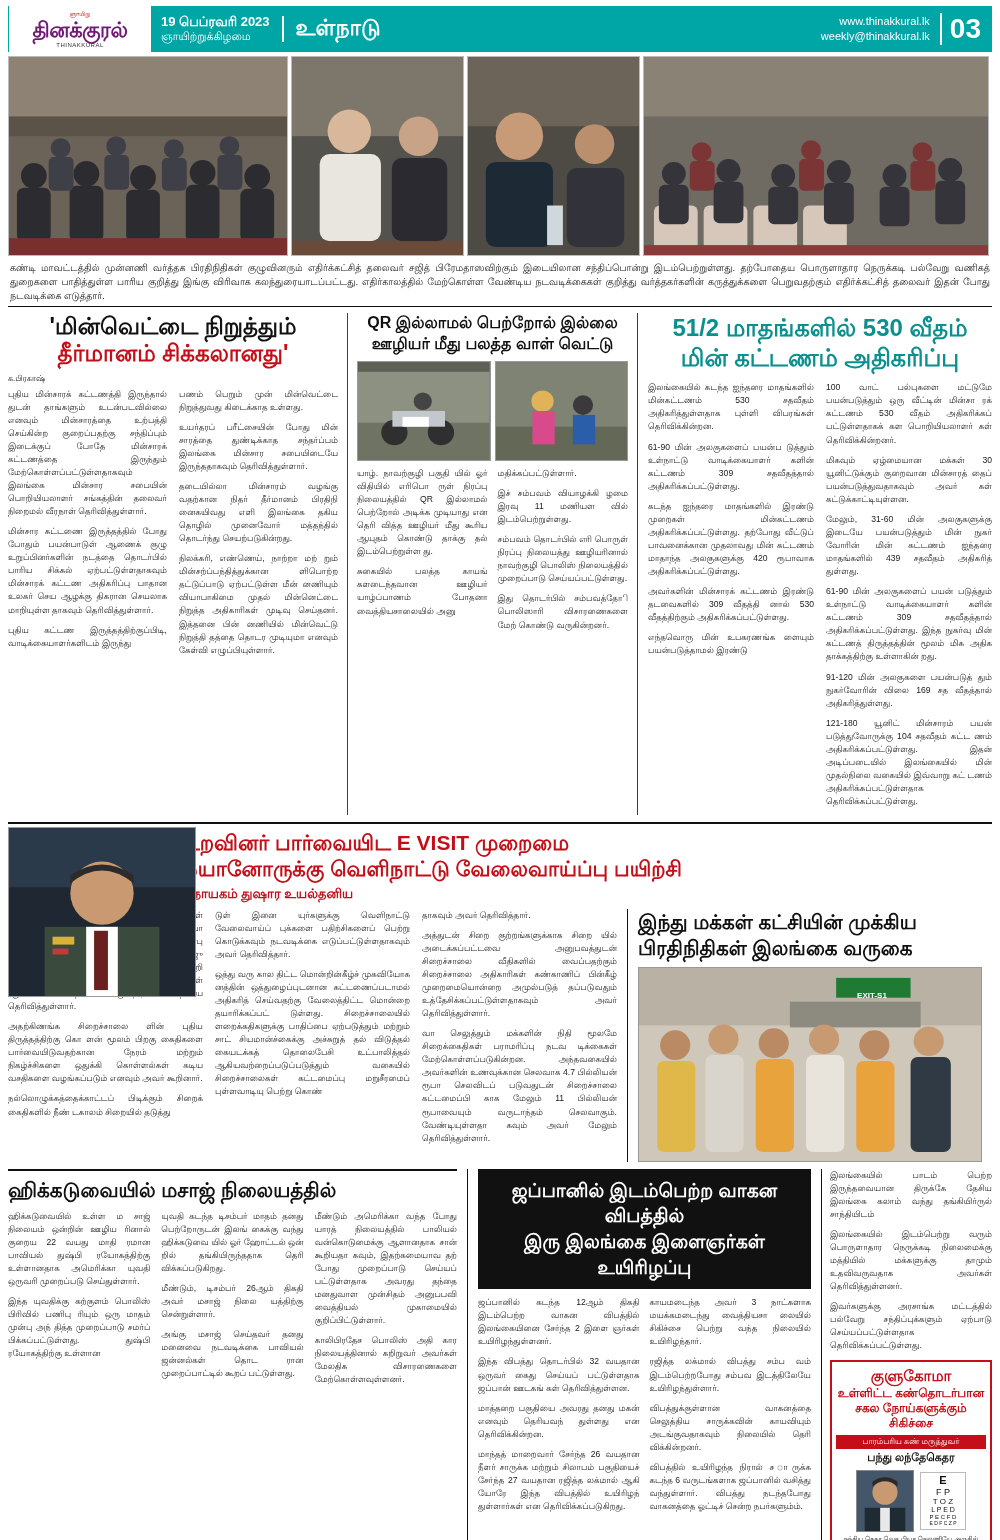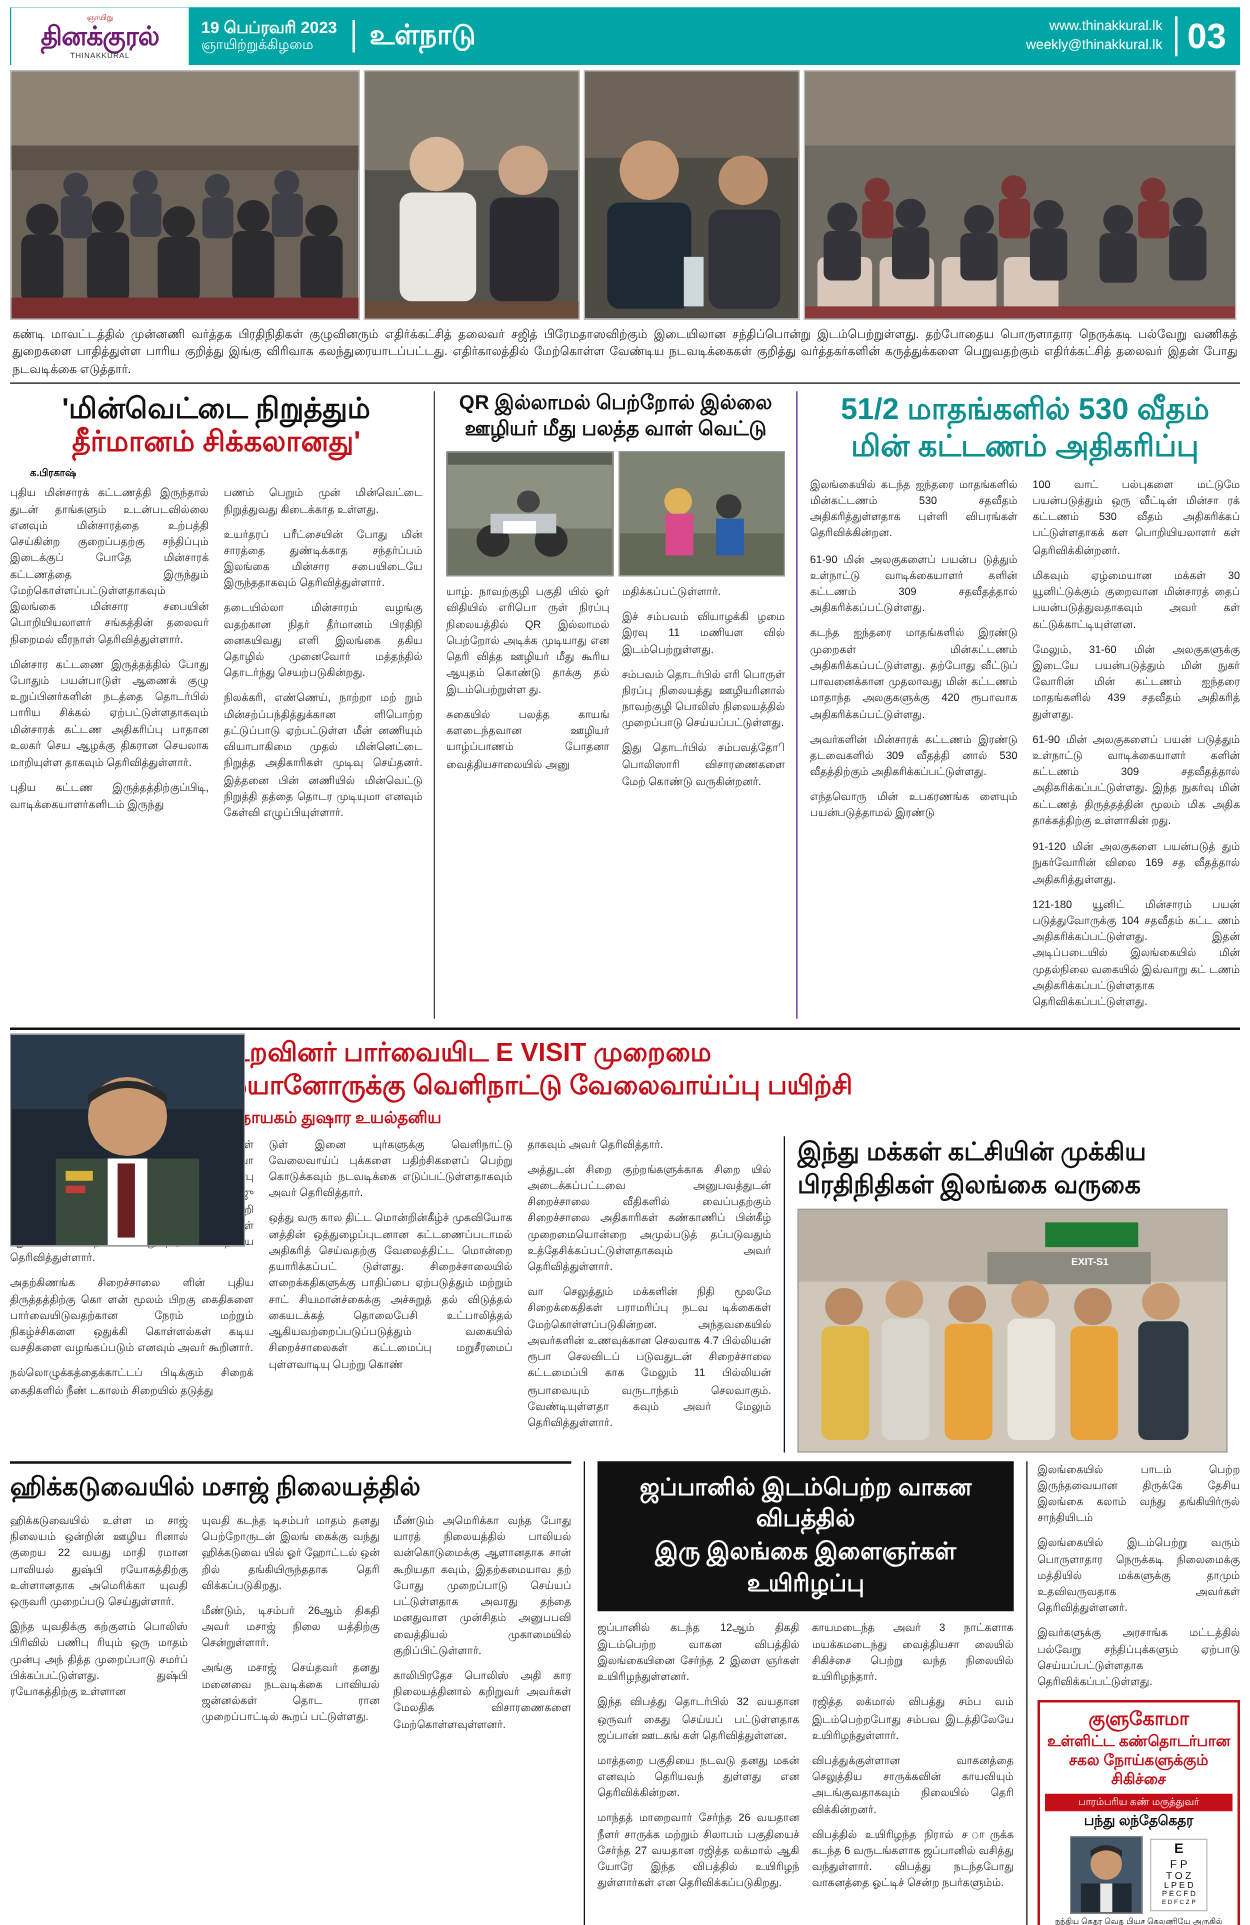--- a/index.html
+++ b/index.html
@@ -54,21 +54,21 @@
   
   .row1 { display:flex; margin-top:6px; }
   .r1a { width:340px; padding-right:9px; border-right:1px solid #404040; }
   .r1b { width:290px; padding:0 9px; border-right:1px solid #4c1d95; }
   .r1c { width:calc(1000px - 16px - 340px - 290px); padding-left:10px; }
 
   .head-quote { font-size:23px; font-weight:bold; line-height:1.18; color:#111; text-align:center; }
   .head-quote .red { color:#c40f18; display:block; }
   .head-blue { font-size:16px; font-weight:bold; line-height:1.3; color:#111; text-align:center; }
   .head-teal { font-size:24px; font-weight:bold; line-height:1.25; color:#0b8f8f; text-align:center; }
-  .byline { font-size:8px; font-weight:bold; margin:6px 0 4px 16px; }
+  .byline { font-size:8px; font-weight:normal; margin:6px 0 4px 0; }
   .cctv-row { display:flex; gap:4px; margin:6px 0 6px 0; }
   .cctv { height:100px; flex:1; position:relative; overflow:hidden; border:1px solid #999; background:#6d7b6a; }
 
   
   .block-dark { margin-top:7px; padding-top:6px; border-top:2px solid #111; }
   .head-red { font-size:21px; font-weight:bold; color:#c40f18; line-height:1.25; }
   .sub-red { font-size:13px; font-weight:bold; color:#c40f18; margin-top:3px; }
   .row2 { display:flex; margin-top:6px; }
   .r2left { width:620px; padding-right:10px; border-right:1px solid #111; }
   .r2right { width:354px; padding-left:10px; }
@@ -359,21 +359,21 @@
             <circle cx="134" cy="76" r="15" fill="#b98a63"></circle>
               <rect x="116" y="92" width="38" height="94" rx="7" fill="#e8a33c"></rect>
             <circle cx="184" cy="72" r="15" fill="#c89a72"></circle>
               <rect x="166" y="88" width="38" height="98" rx="7" fill="#e8e4dc"></rect>
             <circle cx="234" cy="78" r="15" fill="#b98a63"></circle>
               <rect x="216" y="94" width="38" height="92" rx="7" fill="#e8a33c"></rect>
             <circle cx="288" cy="74" r="15" fill="#c89a72"></circle>
               <rect x="270" y="90" width="40" height="96" rx="7" fill="#2f3a44"></rect>
           </g>
         </svg>
-        <div style="position:absolute; left:196px; top:24px; width:74px; height:36px; color:#fff; font-size:8px; font-weight:bold; display:flex; align-items:center; justify-content:center;">EXIT-S1</div>
+        <div style="position:absolute; left:196px; top:10px; width:74px; height:36px; color:#fff; font-size:8px; font-weight:bold; display:flex; align-items:center; justify-content:center;">EXIT-S1</div>
       </div>
     </div>
   </div>
 
   <div class="row3">
 
     <div class="r3left">
       <div style="border-top:2px solid #111; padding-top:6px;">
         <div class="head-black">ஹிக்கடுவையில் மசாஜ் நிலையத்தில்</div>
       </div>
@@ -396,21 +396,21 @@
 
     <div class="r3mid">
       <div class="banner-black" style="margin-top:0;">
         <div>ஜப்பானில் இடம்பெற்ற வாகன விபத்தில்</div>
         <div>இரு இலங்கை இளைஞர்கள் உயிரிழப்பு</div>
       </div>
       <div style="display:flex; gap:10px; margin-top:7px;">
         <div class="tcol" style="flex:1;">
           <p>ஜப்பானில் கடந்த 12ஆம் திகதி இடம்பெற்ற வாகன விபத்தில் இலங்கையினை சேர்ந்த 2 இளை ஞர்கள் உயிரிழந்துள்ளனர்.</p>
           <p>இந்த விபத்து தொடர்பில் 32 வயதான ஒருவர் கைது செய்யப் பட்டுள்ளதாக ஜப்பான் ஊடகங் கள் தெரிவித்துள்ளன.</p>
-          <p>மாத்தறை பகுதியை நடவடு தனது மகன் எனவும் தெரியவந் துள்ளது என தெரிவிக்கின்றன.</p>
+          <p>மாத்தறை பகுதியை அவரது தனது மகன் எனவும் தெரியவந் துள்ளது என தெரிவிக்கின்றன.</p>
           <p>மாந்தத் மாறைவார் சேர்ந்த 26 வயதான நீளர் சாருக்க மற்றும் சிலாபம் பகுதியைச் சேர்ந்த 27 வயதான ரஜித்த லக்மால் ஆகி யோரே இந்த விபத்தில் உயிரிழந் துள்ளார்கள் என தெரிவிக்கப்படுகிறது.</p>
         </div>
         <div class="tcol" style="flex:1;">
           <p>காயமடைந்த அவர் 3 நாட்களாக மயக்கமடைந்து வைத்தியசா லையில் சிகிச்சை பெற்று வந்த நிலையில் உயிரிழந்தார்.</p>
           <p>ரஜித்த லக்மால் விபத்து சம்ப வம் இடம்பெற்றபோது சம்பவ இடத்திலேயே உயிரிழந்துள்ளார்.</p>
           <p>விபத்துக்குள்ளான வாகனத்தை செலுத்திய சாருக்கவின் காயவியும் அடங்குவதாகவும் நிலையில் தெரி விக்கின்றனர்.</p>
           <p>விபத்தில் உயிரிழந்த நிரால் ச ாருக்க கடந்த 6 வருடங்களாக ஜப்பானில் வசித்து வந்துள்ளார். விபத்து நடந்தபோது வாகனத்தை ஓட்டிச் சென்ற நபர்களும்ம்.</p>
         </div>
       </div>
     </div>

